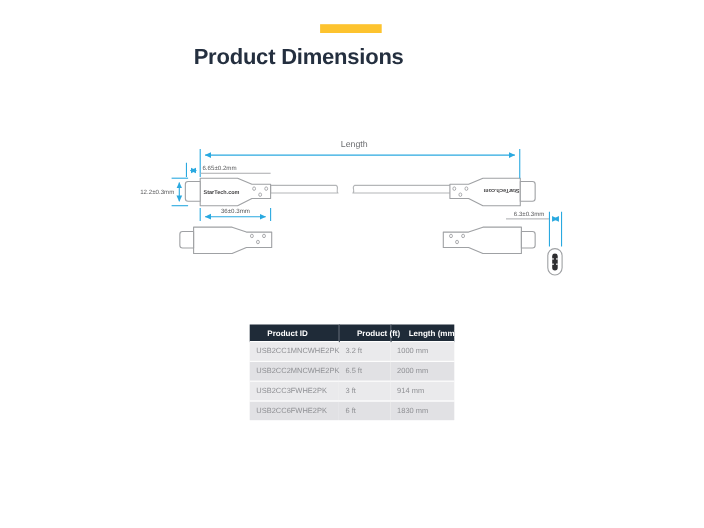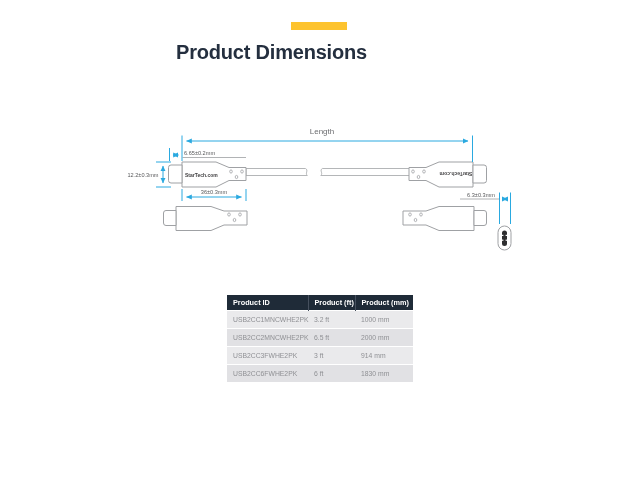--- a/index.html
+++ b/index.html
@@ -15,21 +15,21 @@
   .diagram-svg { position:absolute; left:0; top:0; width:640px; height:290px; }
   .spec-table {
     position:absolute; left:227px; top:295px; width:186px;
     border-collapse:collapse; table-layout:fixed;
   }
   .spec-table col.c1 { width:81px; }
   .spec-table col.c2 { width:47px; }
   .spec-table col.c3 { width:58px; }
   .spec-table th {
     background:#1F2B38; color:#ffffff; font-weight:700; font-size:7.3px;
-    text-align:left; padding:3px 0 3px 6px; white-space:nowrap;
+    text-align:left; padding:3px 0 3px 16px; white-space:nowrap;
   }
   .spec-table th + th { border-left:1px solid #46505E; }
   .spec-table td {
     font-size:6.8px; color:#8F9094; padding:0 0 0 6px; height:17px;
     border-top:1px solid #ffffff; white-space:nowrap;
   }
   .spec-table tbody tr:nth-child(odd) td { background:#EAEAEC; }
   .spec-table tbody tr:nth-child(even) td { background:#E1E1E4; }
 
   
@@ -154,21 +154,21 @@
   <table class="spec-table">
     <colgroup>
         <col class="c1">
         <col class="c2">
         <col class="c3">
       </colgroup>
     <thead>
       <tr>
         <th>Product ID</th>
         <th>Product (ft)</th>
-        <th>Product (mm)</th>
+        <th>Length (mm)</th>
       </tr>
     </thead>
     <tbody>
       <tr>
         <td>USB2CC1MNCWHE2PK</td>
         <td>3.2 ft</td>
         <td>1000 mm</td>
       </tr>
       <tr>
         <td>USB2CC2MNCWHE2PK</td>

